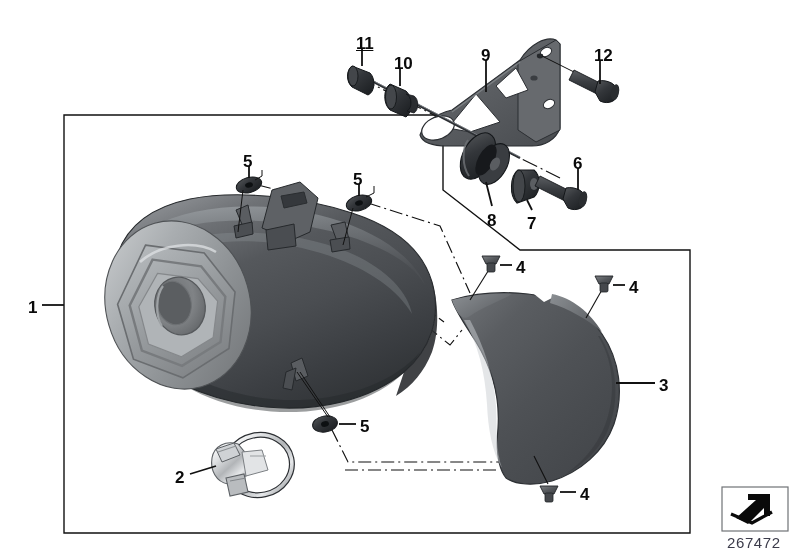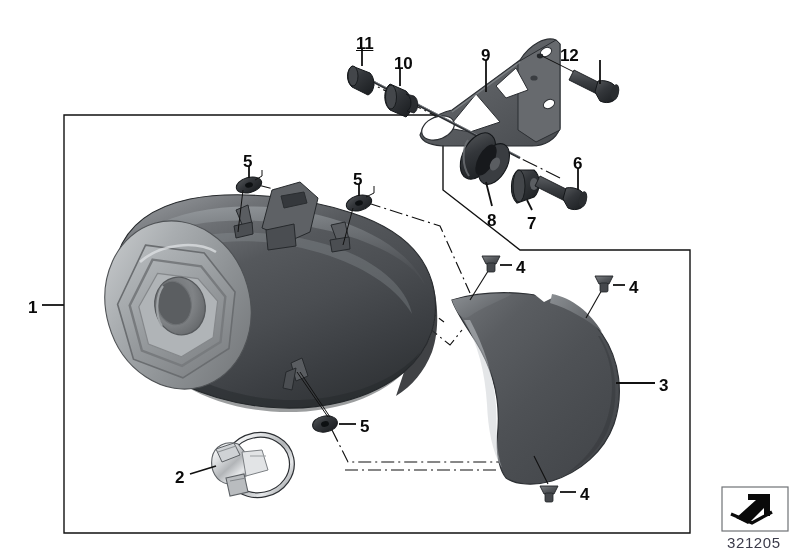--- a/index.html
+++ b/index.html
@@ -393,17 +393,17 @@
   <div class="callout" style="left:580px; top:486px;">4</div>
   <div class="callout" style="left:243px; top:153px;">5</div>
   <div class="callout" style="left:353px; top:171px;">5</div>
   <div class="callout" style="left:360px; top:418px;">5</div>
   <div class="callout" style="left:573px; top:155px;">6</div>
   <div class="callout" style="left:527px; top:215px;">7</div>
   <div class="callout" style="left:487px; top:212px;">8</div>
   <div class="callout" style="left:481px; top:47px;">9</div>
   <div class="callout" style="left:394px; top:55px;">10</div>
   <div class="callout" style="left:356px; top:35px;text-decoration:underline;">11</div>
-  <div class="callout" style="left:560px; top:47px;">12</div>
-
-  <div class="partnum" style="left:727px; top:534px;">321205</div>
+  <div class="callout" style="left:594px; top:47px;">12</div>
+
+  <div class="partnum" style="left:727px; top:534px;">267472</div>
 
 </div>
 
 </body></html>

